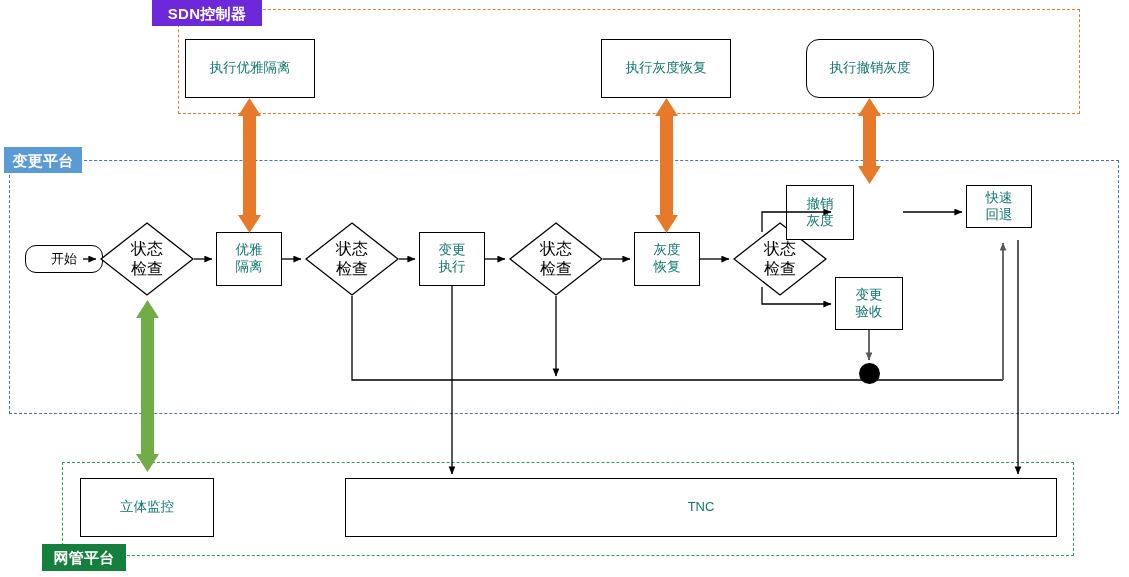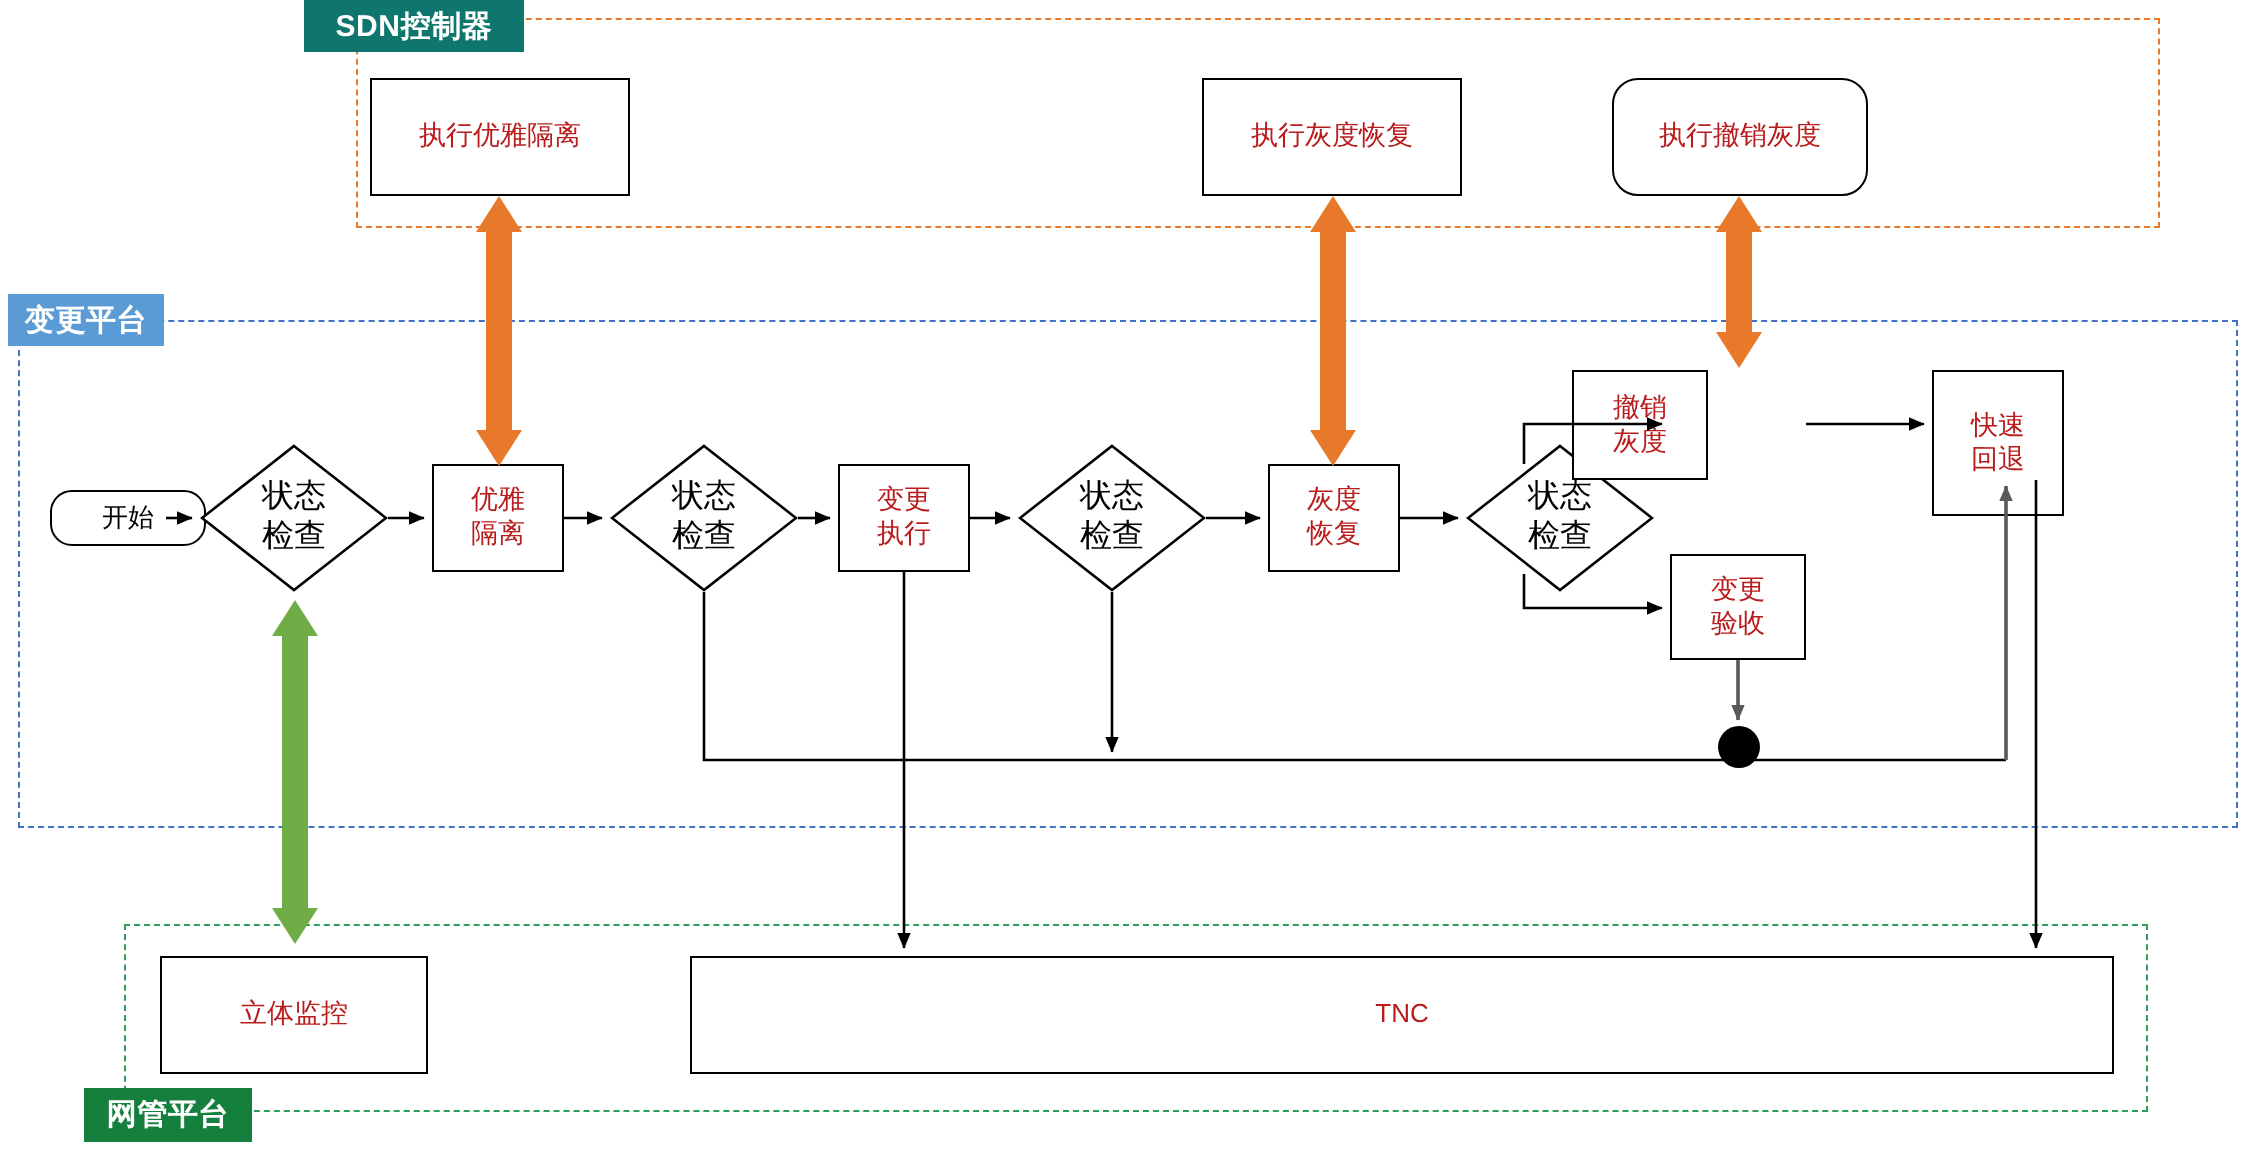--- a/index.html
+++ b/index.html
@@ -9,28 +9,28 @@
   
   .lane{position:absolute;box-sizing:border-box;background:transparent;}
   .lane-sdn{border:1.5px dashed #E8792B;}
   .lane-change{border:1.5px dashed #3F72C8;}
   .lane-nms{border:1.5px dashed #2E9E5B;}
 
   
   .lane-label{position:absolute;box-sizing:border-box;display:flex;align-items:center;
     justify-content:center;color:#ffffff;font-weight:bold;font-size:15px;line-height:1;
     letter-spacing:.3px;white-space:nowrap;padding:0 8px;}
-  .lbl-sdn{background:#0f766e;}
+  .lbl-sdn{background:#6d28d9;}
   .lbl-change{background:#5B9BD5;}
   .lbl-nms{background:#15803d;}
 
   
   .box{position:absolute;box-sizing:border-box;border:1.3px solid #000;background:#fff;
     display:flex;align-items:center;justify-content:center;text-align:center;
-    font-size:13.5px;color:#b91c1c;line-height:1.25;}
+    font-size:13.5px;color:#0f766e;line-height:1.25;}
   .box.wide{font-size:13px;}
   .terminator{position:absolute;box-sizing:border-box;border:1.3px solid #000;background:#fff;
     border-radius:11px;display:flex;align-items:center;justify-content:center;
     font-size:13px;color:#000;}
 
   
   .diamond{position:absolute;}
   .diamond .dshape{position:absolute;left:0;top:0;width:100%;height:100%;}
   .diamond .dtext{position:absolute;left:0;top:0;width:100%;height:100%;
     display:flex;align-items:center;justify-content:center;text-align:center;
@@ -89,21 +89,21 @@
 
   <div class="diamond" style="left:733px;top:222px;width:94px;height:74px;">
     <svg class="dshape" viewBox="0 0 94 74" preserveAspectRatio="none">
       <polygon points="47,1 93,37 47,73 1,37" fill="#ffffff" stroke="#000000" stroke-width="1.3"></polygon>
     </svg>
     <div class="dtext">状态<br>检查</div>
   </div>
 
   <div class="box" style="left:786px;top:185px;width:68px;height:55px;">撤销<br>灰度</div>
 
-  <div class="box" style="left:966px;top:185px;width:66px;height:73px;">快速<br>回退</div>
+  <div class="box" style="left:966px;top:185px;width:66px;height:43px;">快速<br>回退</div>
 
   <div class="box" style="left:835px;top:277px;width:68px;height:53px;">变更<br>验收</div>
 
   <div class="endnode" style="left:859px;top:363px;width:21px;height:21px;"></div>
 
   <div class="box" style="left:80px;top:478px;width:134px;height:59px;">立体监控</div>
   <div class="box wide" style="left:345px;top:478px;width:712px;height:59px;">TNC</div>
 
   <svg class="edges">
     <defs>

